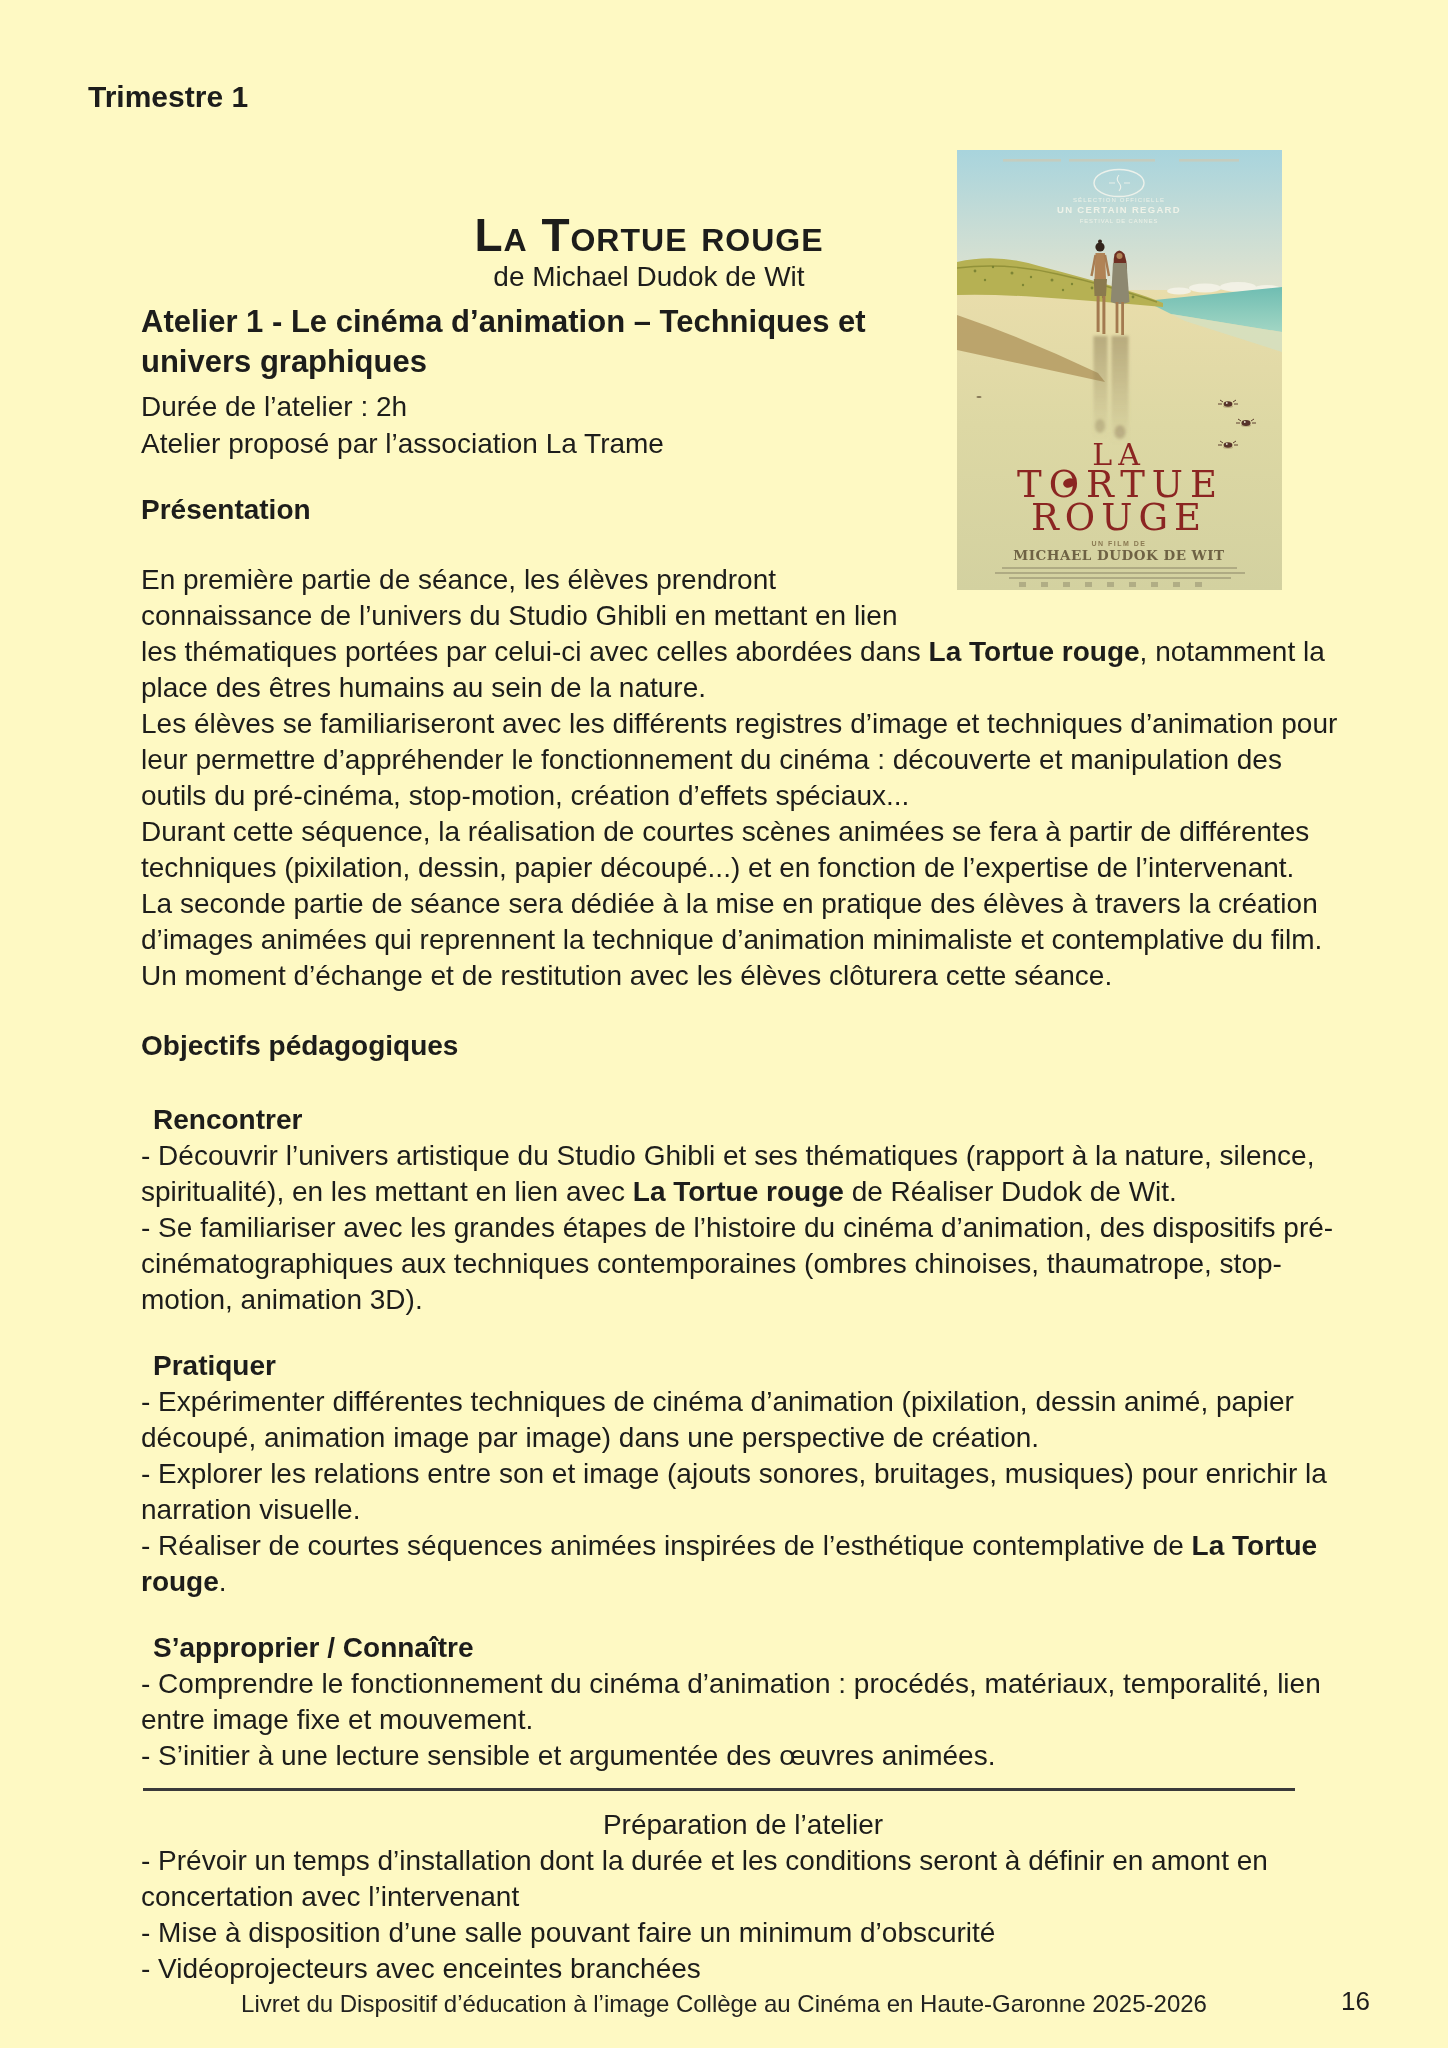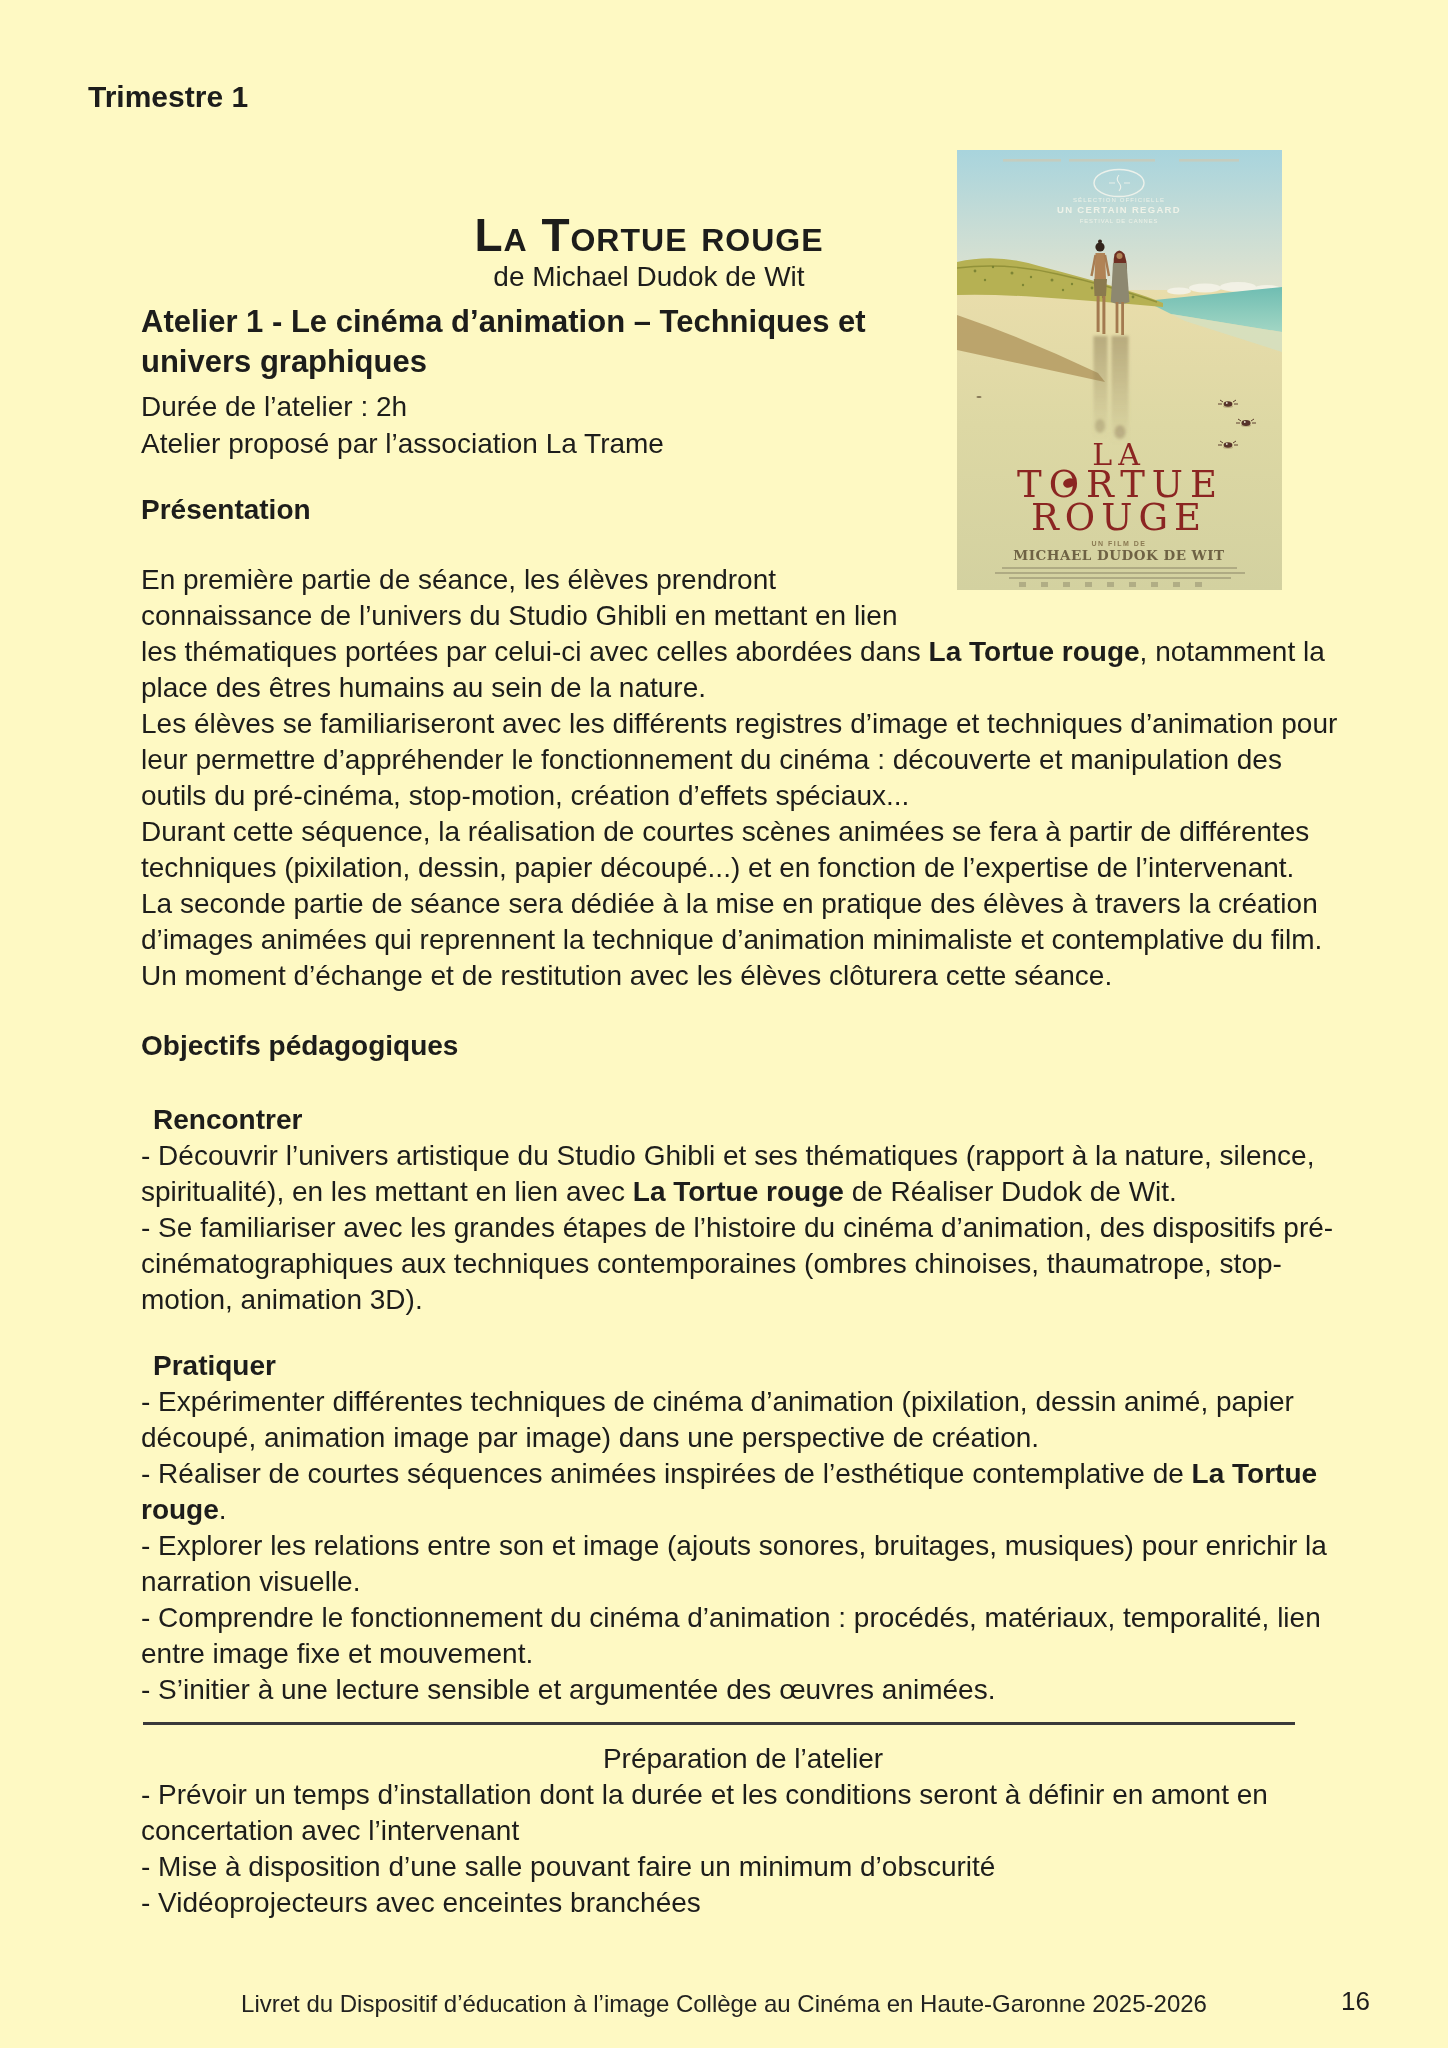--- a/index.html
+++ b/index.html
@@ -242,23 +242,24 @@
     </div>
 
     <div class="objectifs-heading">Objectifs pédagogiques</div>
 
     <div class="obj-title">Rencontrer</div>
     <p class="para"><span>- Découvrir l’univers artistique du Studio Ghibli et ses thématiques (rapport à la nature, silence, spiritualité), en les mettant en lien avec </span><b>La Tortue rouge</b><span> de Réaliser Dudok de Wit.</span></p>
     <p class="para">- Se familiariser avec les grandes étapes de l’histoire du cinéma d’animation, des dispositifs pré-cinématographiques aux techniques contemporaines (ombres chinoises, thaumatrope, stop-motion, animation 3D).</p>
 
     <div class="obj-title tight">Pratiquer</div>
     <p class="para">- Expérimenter différentes techniques de cinéma d’animation (pixilation, dessin animé, papier découpé, animation image par image) dans une perspective de création.</p>
+    <p class="para">- Explorer les relations entre son et image (ajouts sonores, bruitages, musiques) pour enrichir la narration visuelle.</p>
     <p class="para"><span>- Réaliser de courtes séquences animées inspirées de l’esthétique contemplative de </span><b>La Tortue rouge</b><span>.</span></p>
-    <p class="para">- Explorer les relations entre son et image (ajouts sonores, bruitages, musiques) pour enrichir la narration visuelle.</p>
-
+
+    <div class="obj-title tight">S’approprier / Connaître</div>
     <p class="para">- Comprendre le fonctionnement du cinéma d’animation : procédés, matériaux, temporalité, lien entre image fixe et mouvement.</p>
     <p class="para">- S’initier à une lecture sensible et argumentée des œuvres animées.</p>
 
     <hr class="divider">
 
     <div class="prep-heading">Préparation de l’atelier</div>
     <p class="para">- Prévoir un temps d’installation dont la durée et les conditions seront à définir en amont en concertation avec l’intervenant</p>
     <p class="para">- Mise à disposition d’une salle pouvant faire un minimum d’obscurité</p>
     <p class="para">- Vidéoprojecteurs avec enceintes branchées</p>
 

